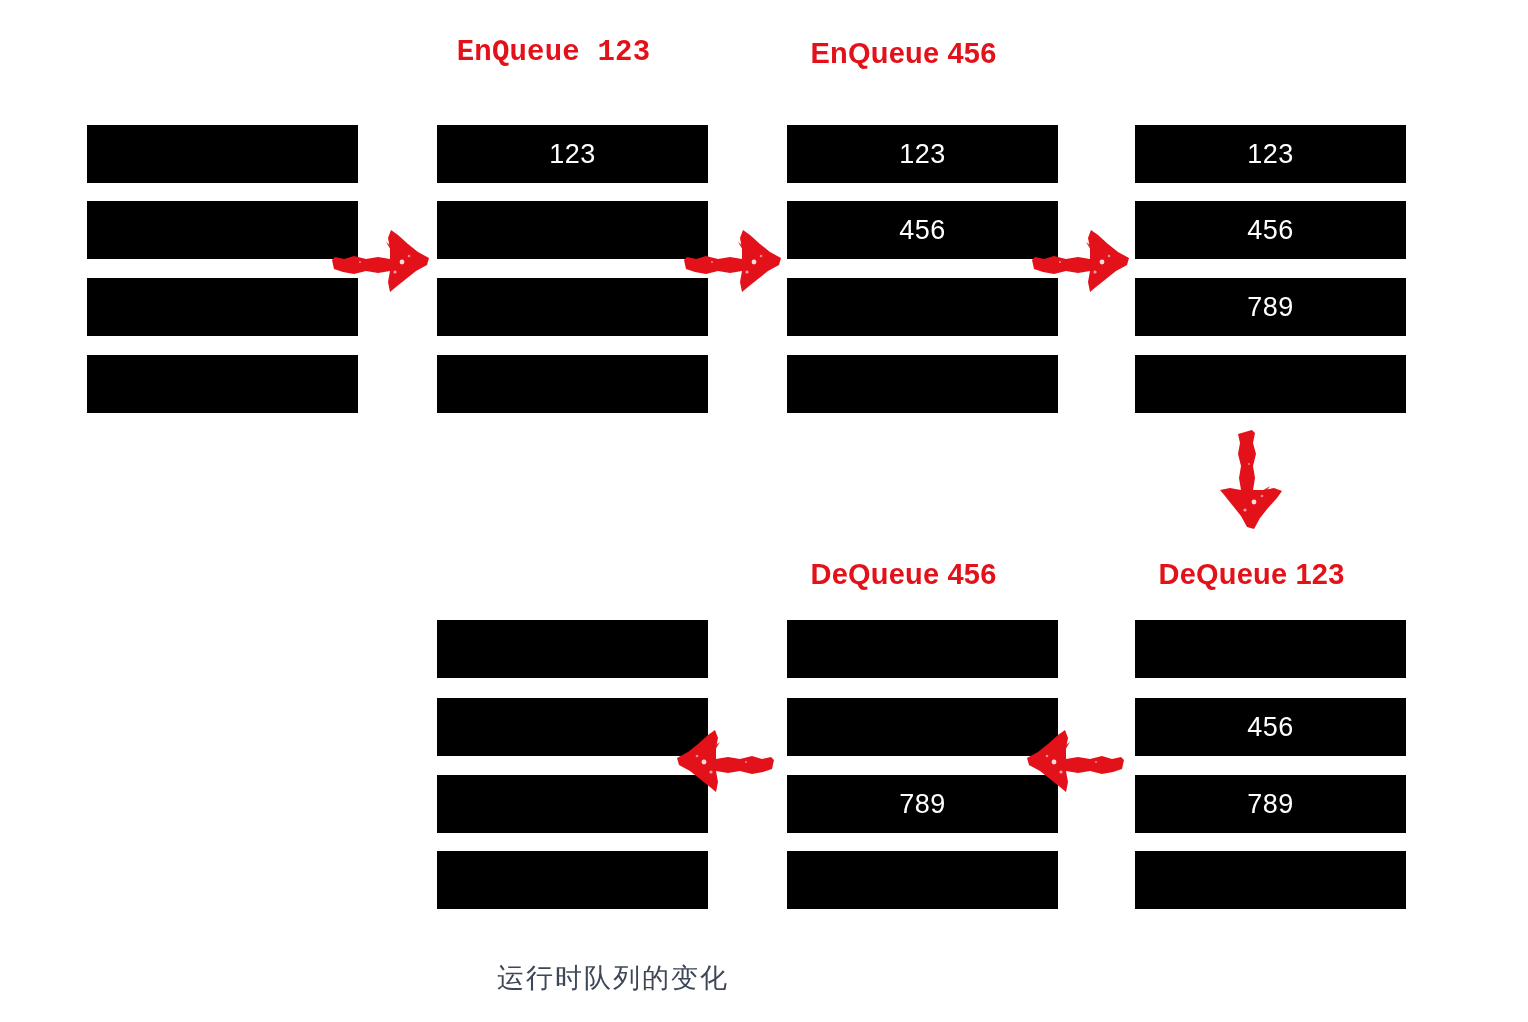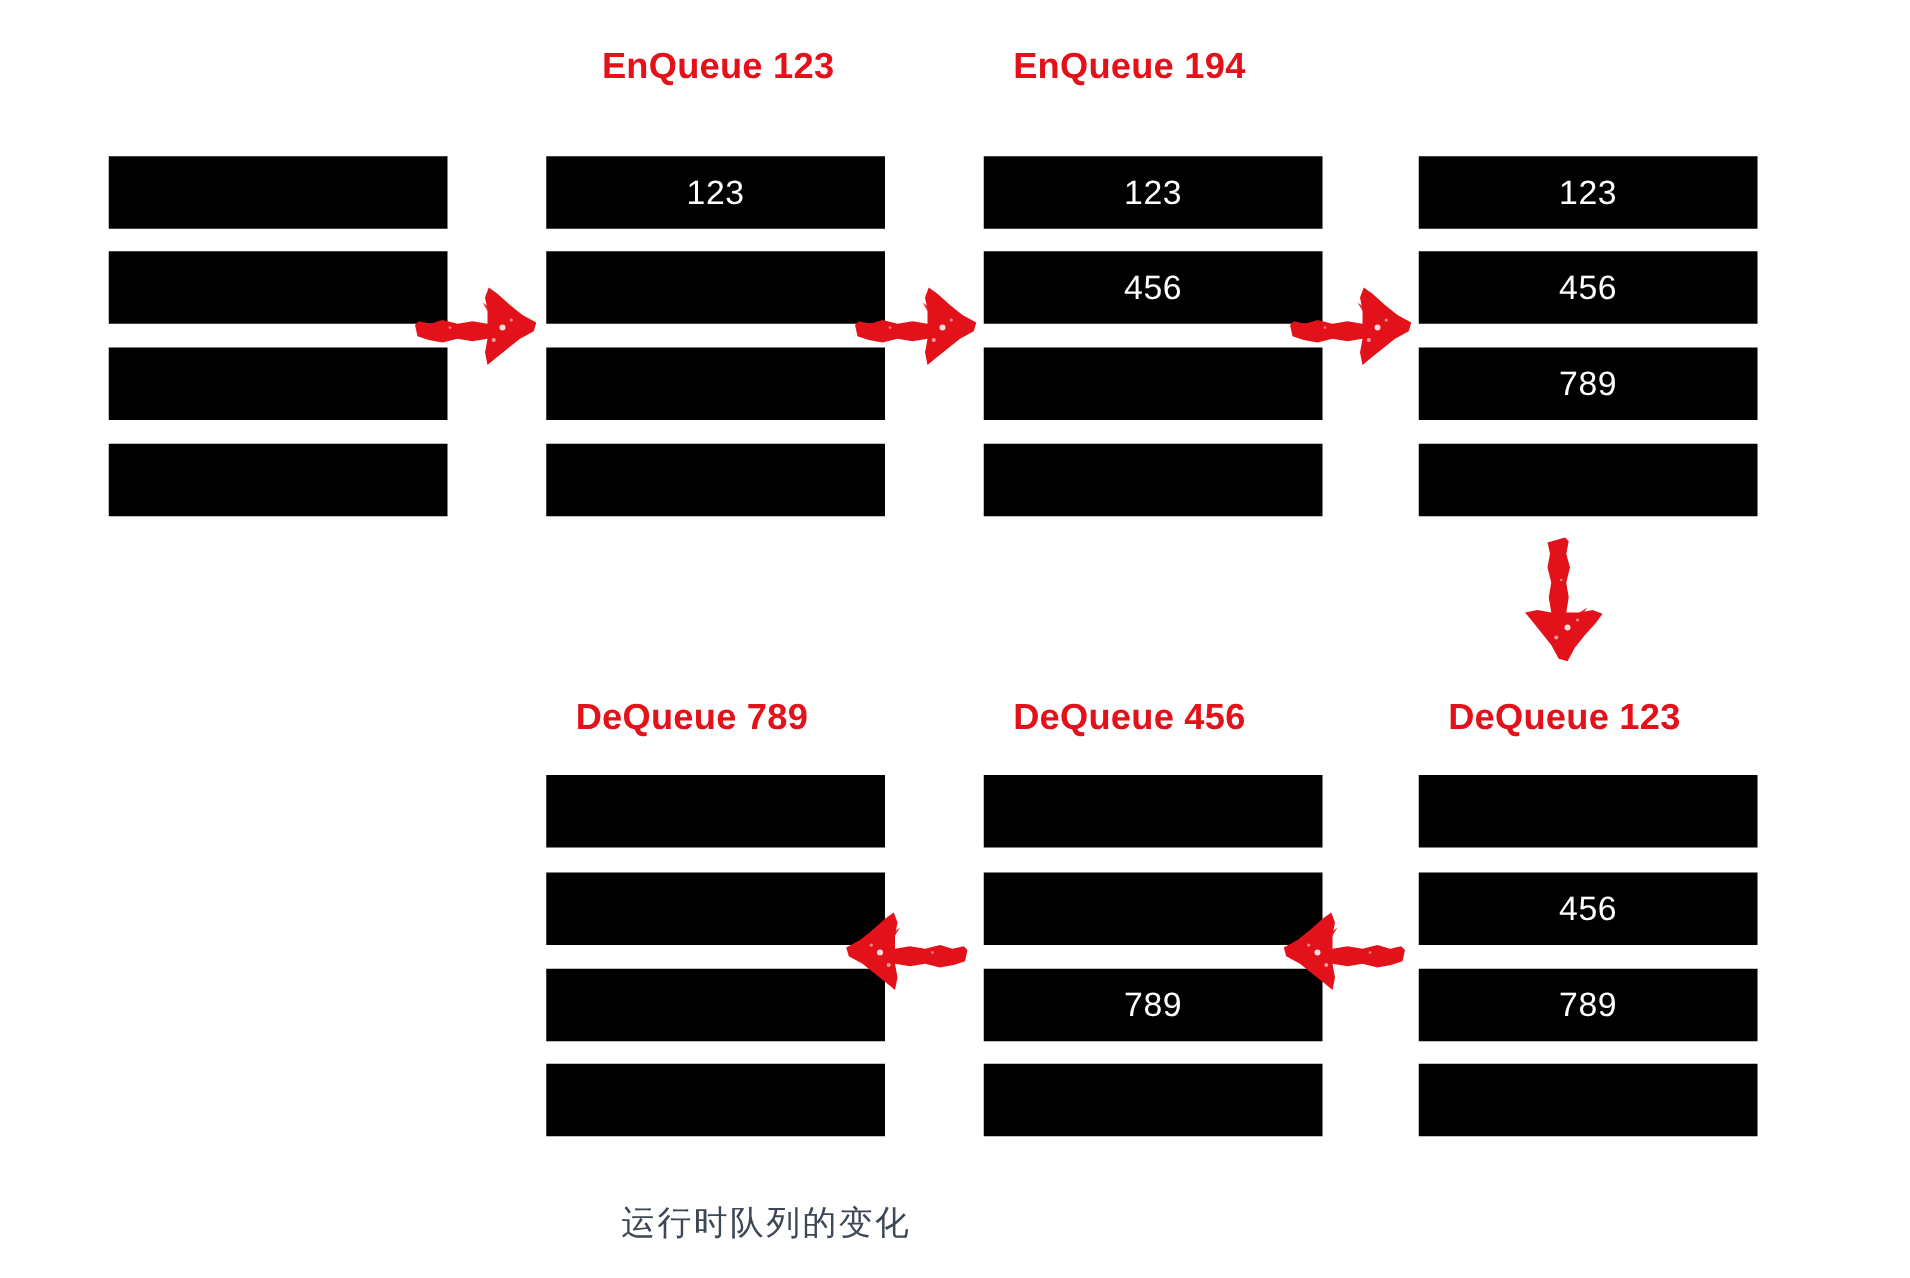--- a/index.html
+++ b/index.html
@@ -70,22 +70,22 @@
     position: absolute;
     pointer-events: none;
   }
   .arrow svg { display: block; }
 </style>
 </head>
 <body>
 
 <div id="canvas">
 
-  <div class="col-header" style="left:458px; top:36px;">EnQueue 123</div>
-  <div class="col-header" style="left:787px; top:36px;">EnQueue 194</div>
+  <div class="col-header" style="left:437px; top:36px;font-family:Liberation Mono, monospace;">EnQueue 123</div>
+  <div class="col-header" style="left:787px; top:36px;">EnQueue 456</div>
 
   <div class="queue-col" style="left:87px; top:125px;">
     <div class="cell" style="top:0px;"></div>
     <div class="cell" style="top:76px;"></div>
     <div class="cell" style="top:153px;"></div>
     <div class="cell" style="top:230px;"></div>
   </div>
 
   <div class="queue-col" style="left:437px; top:125px;">
     <div class="cell" style="top:0px;">123</div>
@@ -145,21 +145,20 @@
     <svg width="72" height="110" viewBox="0 0 72 110">
       <path d="M34,2 L37,5 L35,15 L38,26 L35,38 L37,50 L35,62 L46,62 L56,60 L64,63 L59,70 L50,80 L42,90 L36,101 L29,99 L23,88 L15,78 L7,68 L2,62 L12,60 L23,62 L21,50 L23,38 L20,26 L22,15 L20,6 Z" fill="#e3121a"></path>
       <path d="M52,58 L45,68 L39,76 L42,64 Z" fill="#e3121a" opacity="0.85"></path>
       <circle cx="36" cy="74" r="2.4" fill="#ffffff" opacity="0.85"></circle>
       <circle cx="27" cy="82" r="1.6" fill="#ffffff" opacity="0.6"></circle>
       <circle cx="44" cy="68" r="1.3" fill="#ffffff" opacity="0.5"></circle>
       <circle cx="31" cy="36" r="1.1" fill="#ffffff" opacity="0.45"></circle>
     </svg>
   </div>
 
-  <div class="col-header" style="left:437px; top:557px;">DeQueue 789</div>
   <div class="col-header" style="left:787px; top:557px;">DeQueue 456</div>
   <div class="col-header" style="left:1135px; top:557px;">DeQueue 123</div>
 
   <div class="queue-col" style="left:437px; top:620px;">
     <div class="cell" style="top:0px;"></div>
     <div class="cell" style="top:78px;"></div>
     <div class="cell" style="top:155px;"></div>
     <div class="cell" style="top:231px;"></div>
   </div>
 

